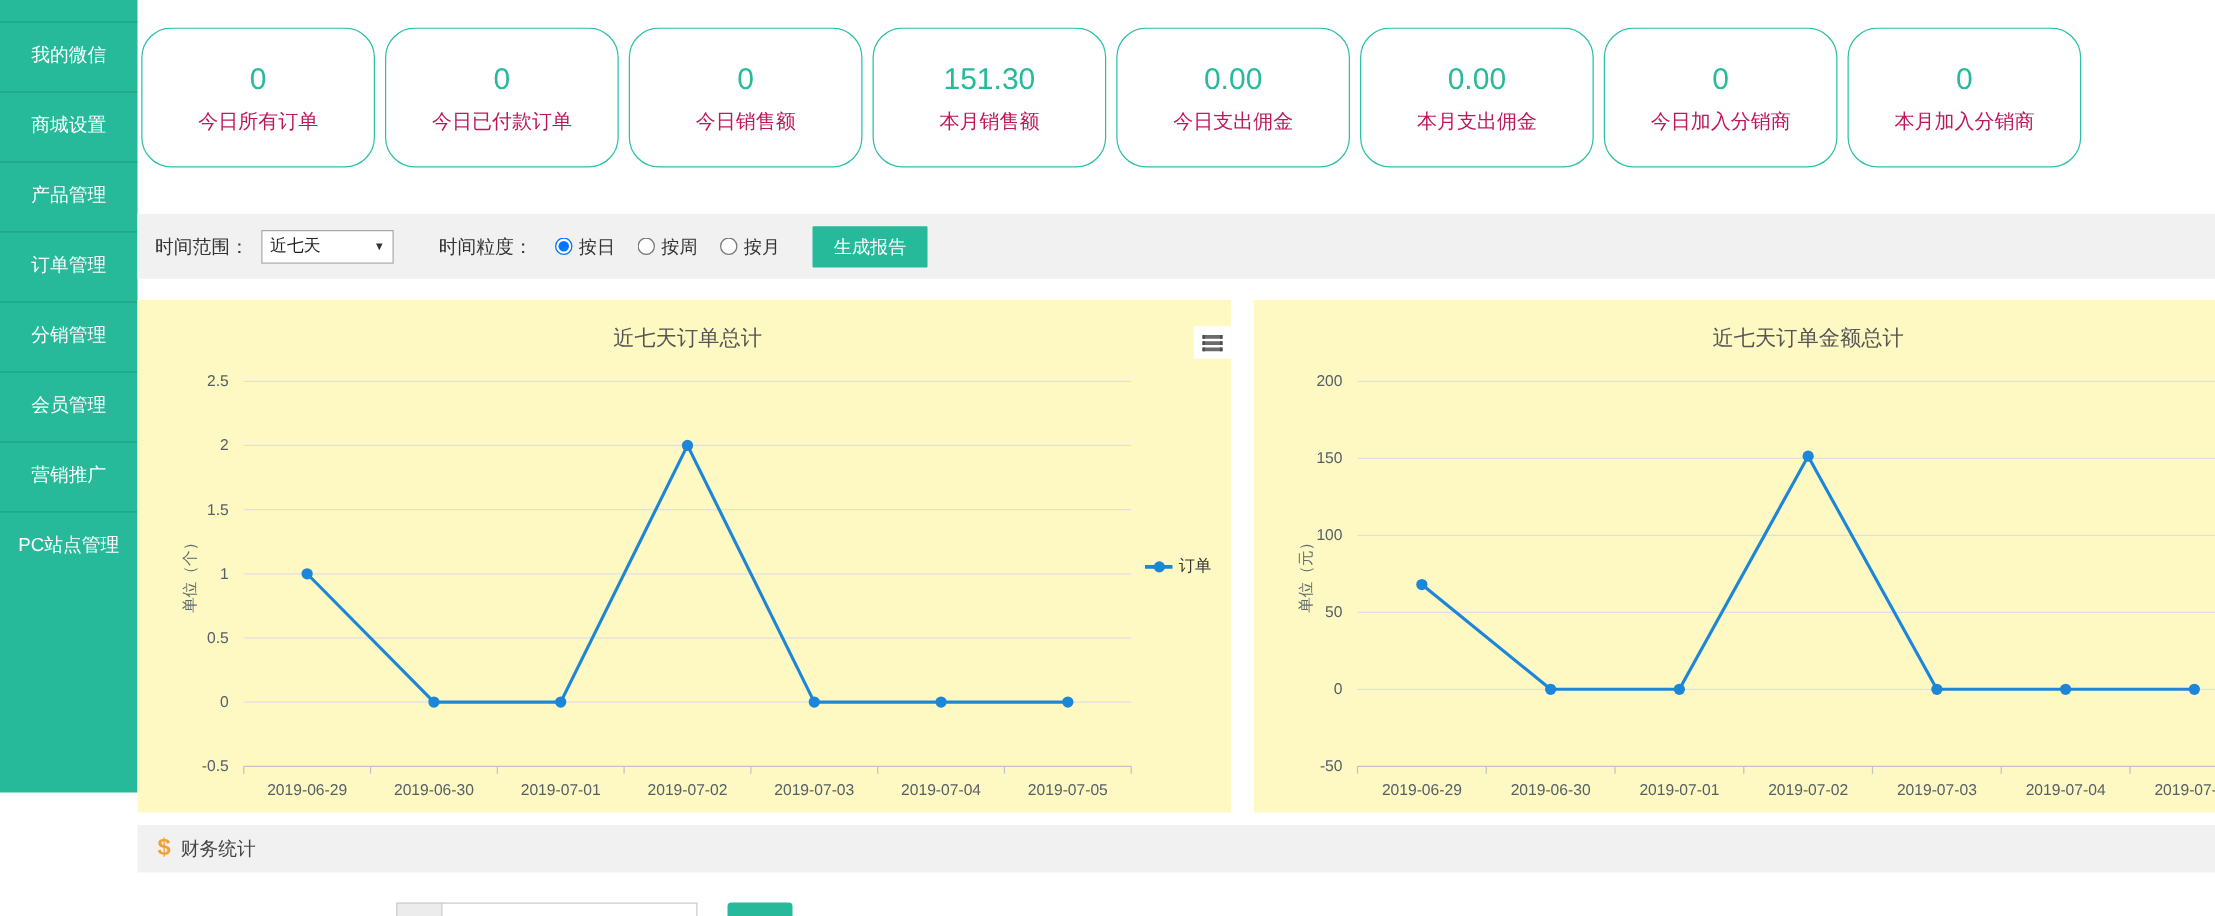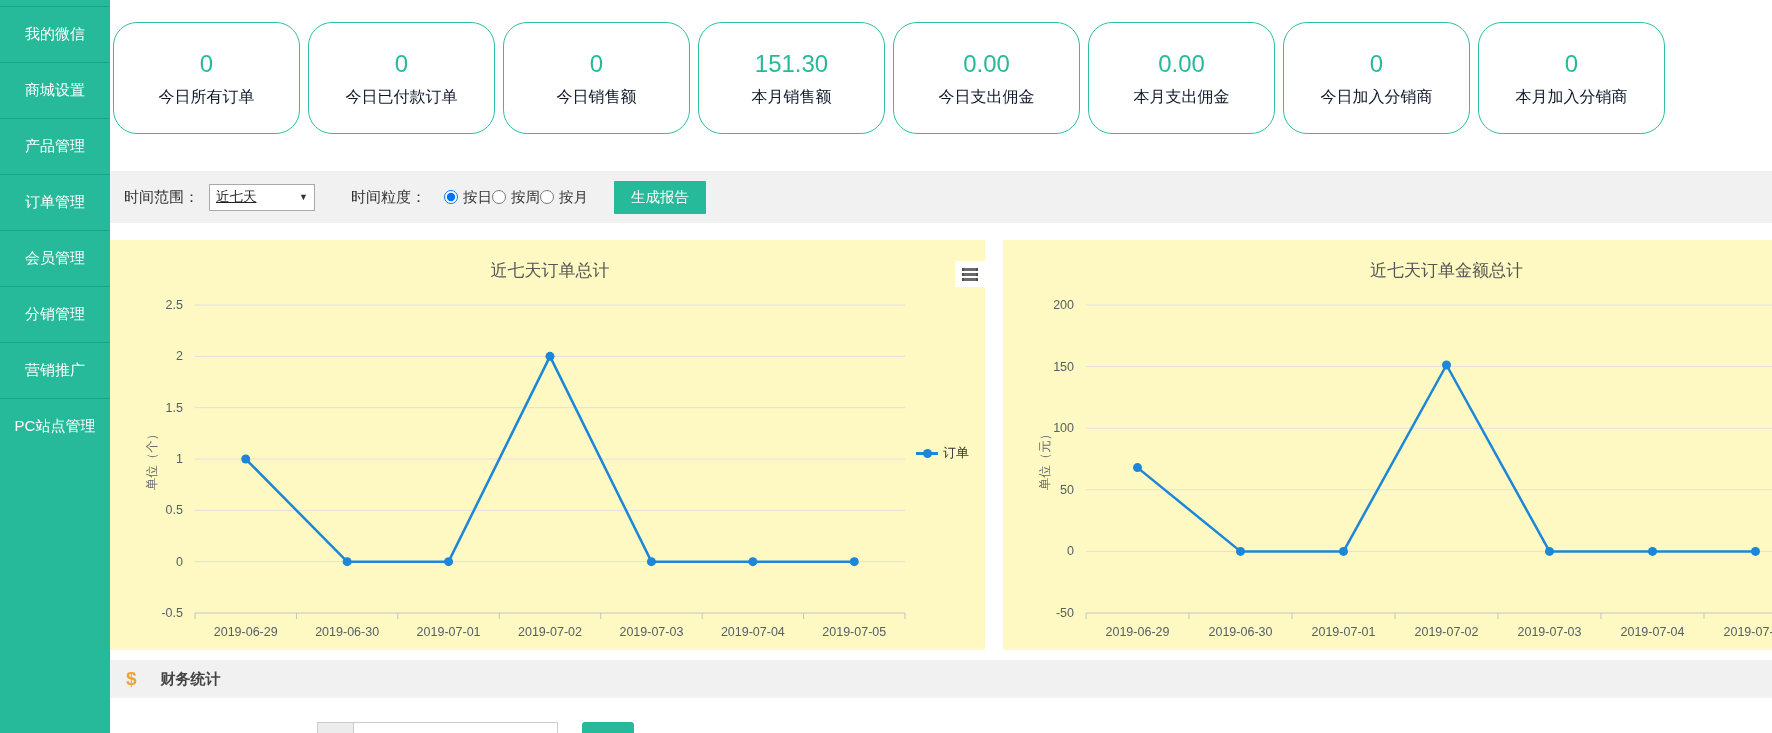--- a/index.html
+++ b/index.html
@@ -2,54 +2,54 @@
 <html><head>
 <meta charset="utf-8">
 <style>
   html,body{margin:0;padding:0;}
   body{
     width:1772px;height:733px;overflow:hidden;position:relative;
     background:#ffffff;font-family:"Liberation Sans","DejaVu Sans",sans-serif;
   }
   
   #sidebar{
-    position:absolute;left:0;top:0;width:110px;height:733px;
-    background:#26b99a;padding-top:6px;box-sizing:border-box;
+    position:absolute;left:0;top:0;width:110px;height:634px;
+    background:#26b99a;padding-top:17px;box-sizing:border-box;
   }
   .side-item{
     height:55px;line-height:54px;text-align:center;color:#ffffff;
     font-size:15px;border-top:1px solid rgba(0,0,0,0.13);cursor:pointer;
   }
   
   #cards{
     position:absolute;left:110px;top:22px;width:1662px;height:114px;
     display:flex;gap:8px;padding-left:3px;overflow:hidden;
   }
   .stat-card{
     flex:0 0 187px;height:112px;box-sizing:border-box;
     border:1px solid #2cc0a6;border-radius:24px;background:#ffffff;
     display:flex;flex-direction:column;align-items:center;justify-content:center;
   }
   .stat-card .val{color:#26b99a;font-size:24px;line-height:30px;}
-  .stat-card .lab{color:#0f172a;font-size:16px;margin-top:8px;}
+  .stat-card .lab{color:#be185d;font-size:16px;margin-top:8px;}
   
   #filterbar{
     position:absolute;left:110px;top:171px;width:1662px;height:52px;
     background:#f1f1f1;display:flex;align-items:center;font-size:15px;color:#333;
   }
   #filterbar .flabel{margin-left:14px;text-align:right;}
   .select-box{
     margin-left:10px;width:106px;height:27px;background:#ffffff;
     border:1px solid #a9a9a9;display:flex;align-items:center;
     padding:0 6px;box-sizing:border-box;cursor:pointer;
   }
-  .select-box .sel-text{flex:1;font-size:13.5px;color:#222;text-decoration:underline;}
+  .select-box .sel-text{flex:1;font-size:13.5px;color:#222;}
   .select-box .arrow{font-size:9px;color:#333;}
   #filterbar .glabel{margin-left:36px;}
-  #radio-group{margin-left:18px;display:flex;align-items:center;}
+  #radio-group{margin-left:18px;display:flex;align-items:center;gap:18px;}
   #radio-group label{display:flex;align-items:center;gap:5px;font-size:14.5px;color:#333;cursor:pointer;}
   #radio-group input{margin:0;width:14px;height:14px;}
   #report-btn{
     margin-left:26px;background:#26b99a;color:#ffffff;border:none;
     font-size:14.5px;padding:7px 17px;cursor:pointer;border-radius:1px;
     font-family:inherit;
   }
   
   .chart-panel{position:absolute;top:240px;height:410px;background:#fef9c3;}
   #chart-left{left:110px;width:875px;}
@@ -68,37 +68,37 @@
   #legend .lmark::after{
     content:"";position:absolute;left:7px;top:-3px;width:9px;height:9px;border-radius:50%;background:#1c86d9;
   }
   #legend .ltext{font-size:13px;color:#333;}
   
   #finance-bar{
     position:absolute;left:110px;top:660px;width:1662px;height:38px;
     background:#f1f1f1;display:flex;align-items:center;
   }
   #finance-bar .dollar{margin-left:16px;color:#f0a236;font-weight:bold;font-size:19px;}
-  #finance-bar .ftext{margin-left:24px;font-size:15px;color:#444;font-weight:bold;}
+  #finance-bar .ftext{margin-left:8px;font-size:15px;color:#444;}
   
   #bottom-cut{position:absolute;left:0;top:722px;width:1772px;height:11px;overflow:visible;}
   #fin-prepend{position:absolute;left:317px;top:0;width:37px;height:30px;background:#ececec;border:1px solid #cccccc;box-sizing:border-box;}
   #fin-input{position:absolute;left:353px;top:0;width:205px;height:30px;background:#ffffff;border:1px solid #cccccc;box-sizing:border-box;font-family:inherit;padding:0 6px;}
   #fin-btn{position:absolute;left:582px;top:0;width:52px;height:30px;background:#26b99a;border:none;border-radius:3px;}
 </style>
 </head>
 <body>
 
 <div id="sidebar">
     <div class="side-item">我的微信</div>
     <div class="side-item">商城设置</div>
     <div class="side-item">产品管理</div>
     <div class="side-item">订单管理</div>
+    <div class="side-item">分销管理</div>
     <div class="side-item">会员管理</div>
-    <div class="side-item">分销管理</div>
     <div class="side-item">营销推广</div>
     <div class="side-item">PC站点管理</div>
   </div>
 
 <div id="cards">
     <div class="stat-card">
       <div class="val">0</div>
       <div class="lab">今日所有订单</div>
     </div>
     <div class="stat-card">

